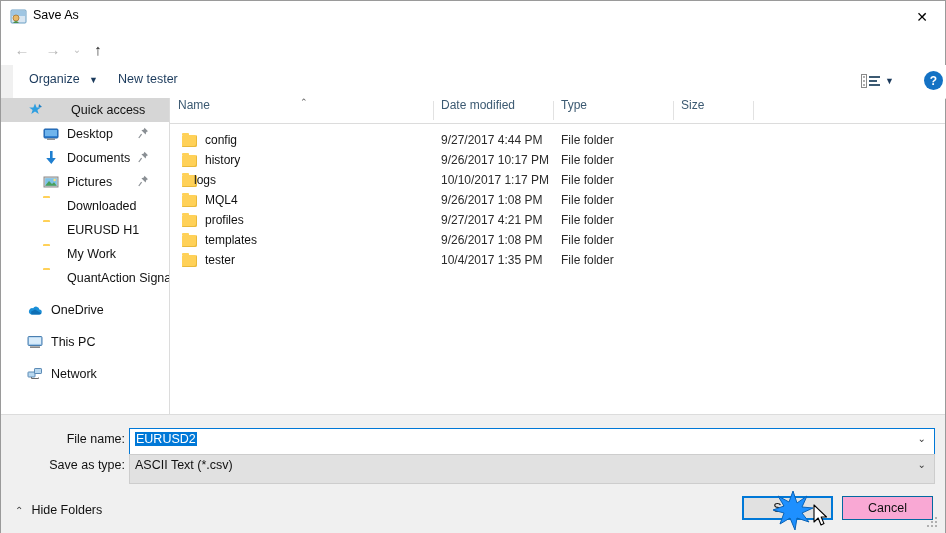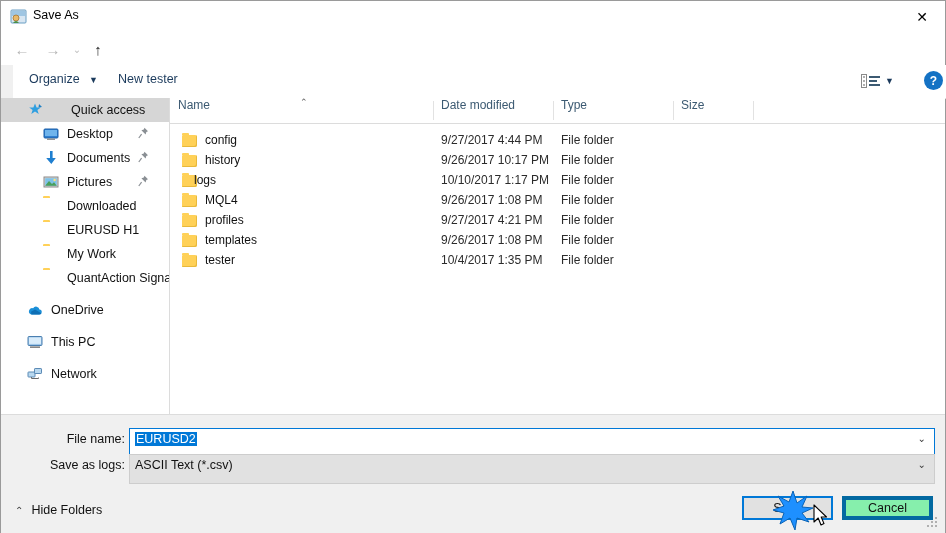--- a/index.html
+++ b/index.html
@@ -99,22 +99,22 @@
   .combo-filename{top:427px;width:806px;background:#fff;border:1px solid #0078d7;}
   .combo-savetype{top:453px;width:806px;background:#e1e1e1;border:1px solid #cdcdcd;}
   .combo-val{position:absolute;left:5px;top:3px;font-size:12.5px;color:#111;}
   .combo-val.sel{background:#0078d7;color:#fff;padding:0 1px;}
   .combo-caret{position:absolute;right:8px;top:4px;font-size:10px;color:#3a3a3a;}
 
   .hide-folders{position:absolute;left:14px;top:502px;display:flex;align-items:center;}
   .hf-caret{font-size:10px;color:#3a3a3a;margin-right:8px;}
   .hf-label{font-size:12.5px;color:#111;}
 
-  .btn{position:absolute;height:24px;box-sizing:border-box;background:#86efac;
-    border:4px solid #0369a1;display:flex;align-items:center;justify-content:center;
+  .btn{position:absolute;height:24px;box-sizing:border-box;background:#f9a8d4;
+    border:1px solid #0369a1;display:flex;align-items:center;justify-content:center;
     font-size:12.5px;color:#111;}
   .btn-save{left:741px;top:495px;width:91px;background:#e1e1e1;border:2px solid #0078d7;}
   .btn-cancel{left:841px;top:495px;width:91px;}
 
   .grip{position:absolute;left:926px;top:516px;width:12px;height:12px;}
   .grip i{position:absolute;width:2px;height:2px;background:#b0b0b0;display:block;}
 
   .click-burst{position:absolute;left:770px;top:487px;width:44px;height:44px;pointer-events:none;}
   .cursor{position:absolute;left:812px;top:503px;width:16px;height:24px;pointer-events:none;}
 </style>
@@ -341,21 +341,21 @@
   </div>
 
   <div class="bottom"></div>
 
   <div class="lbl lbl-filename">File name:</div>
   <div class="combo combo-filename">
     <span class="combo-val sel">EURUSD2</span>
     <span class="combo-caret">⌄</span>
   </div>
 
-  <div class="lbl lbl-savetype">Save as logs:</div>
+  <div class="lbl lbl-savetype">Save as type:</div>
   <div class="combo combo-savetype">
     <span class="combo-val">ASCII Text (*.csv)</span>
     <span class="combo-caret">⌄</span>
   </div>
 
   <div class="hide-folders">
     <span class="hf-caret">⌃</span>
     <span class="hf-label">Hide Folders</span>
   </div>
 

